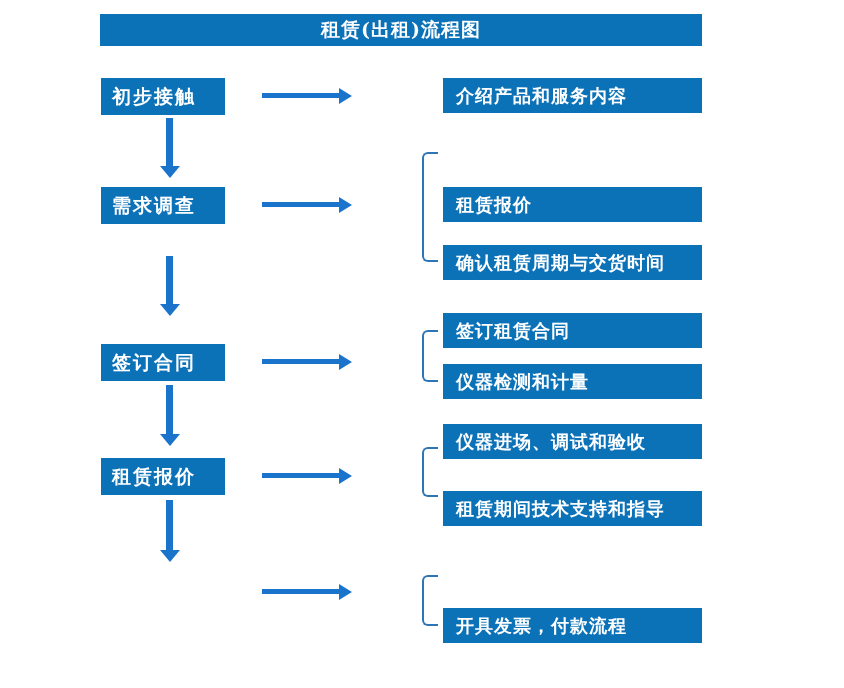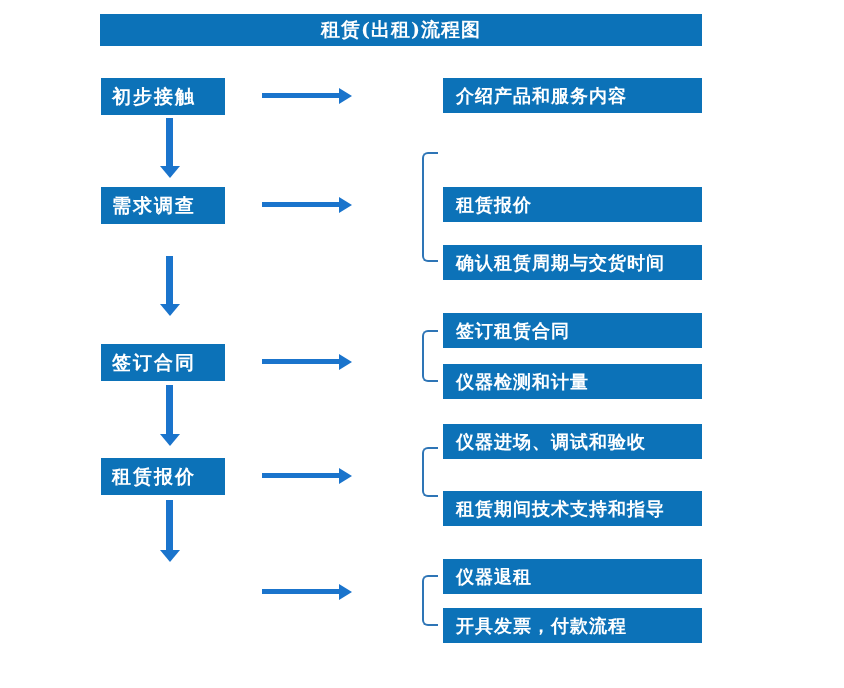--- a/index.html
+++ b/index.html
@@ -118,16 +118,15 @@
   <div class="bracket" style="top:447px;height:50px"></div>
   <div class="bracket" style="top:575px;height:51px"></div>
 
   <div class="detail-box" style="top:78px">介绍产品和服务内容</div>
   <div class="detail-box" style="top:187px">租赁报价</div>
   <div class="detail-box" style="top:313px">签订租赁合同</div>
   <div class="detail-box" style="top:245px">确认租赁周期与交货时间</div>
   <div class="detail-box" style="top:364px">仪器检测和计量</div>
   <div class="detail-box" style="top:424px">仪器进场、调试和验收</div>
   <div class="detail-box" style="top:491px">租赁期间技术支持和指导</div>
-  <div class="detail-box" style="top:559px">仪器退租</div>
   <div class="detail-box" style="top:608px">开具发票，付款流程</div>
 
 </div>
 
 </body></html>

